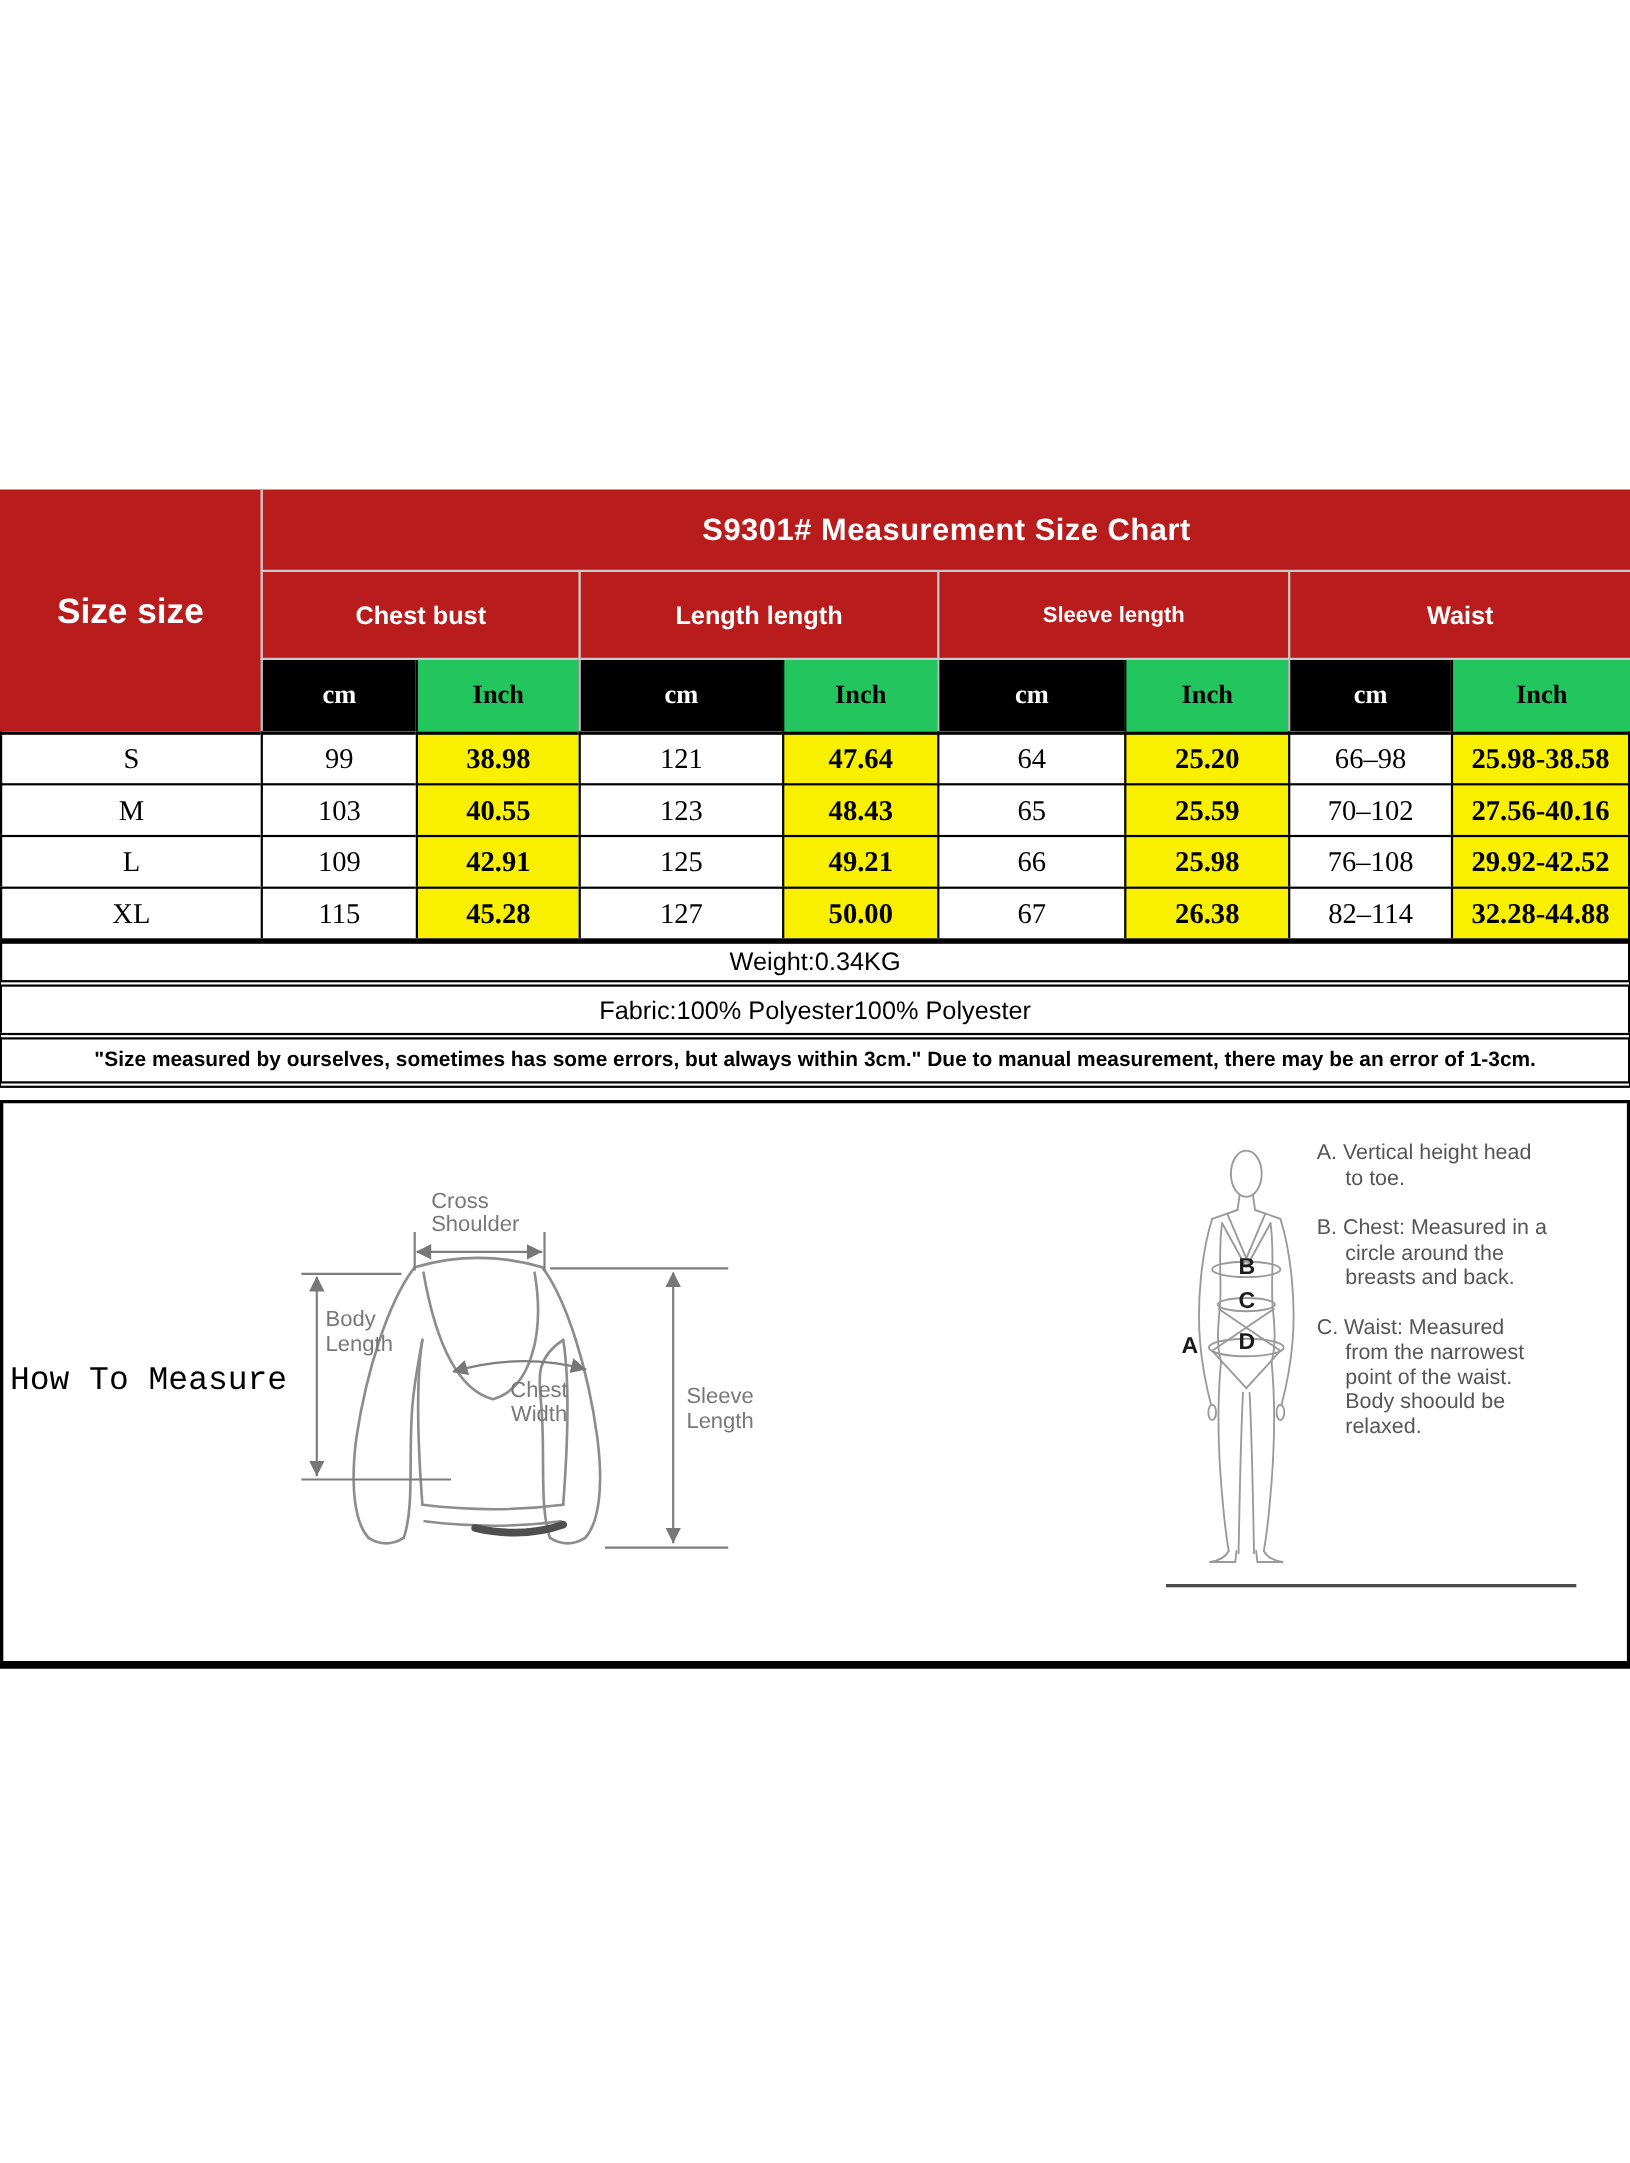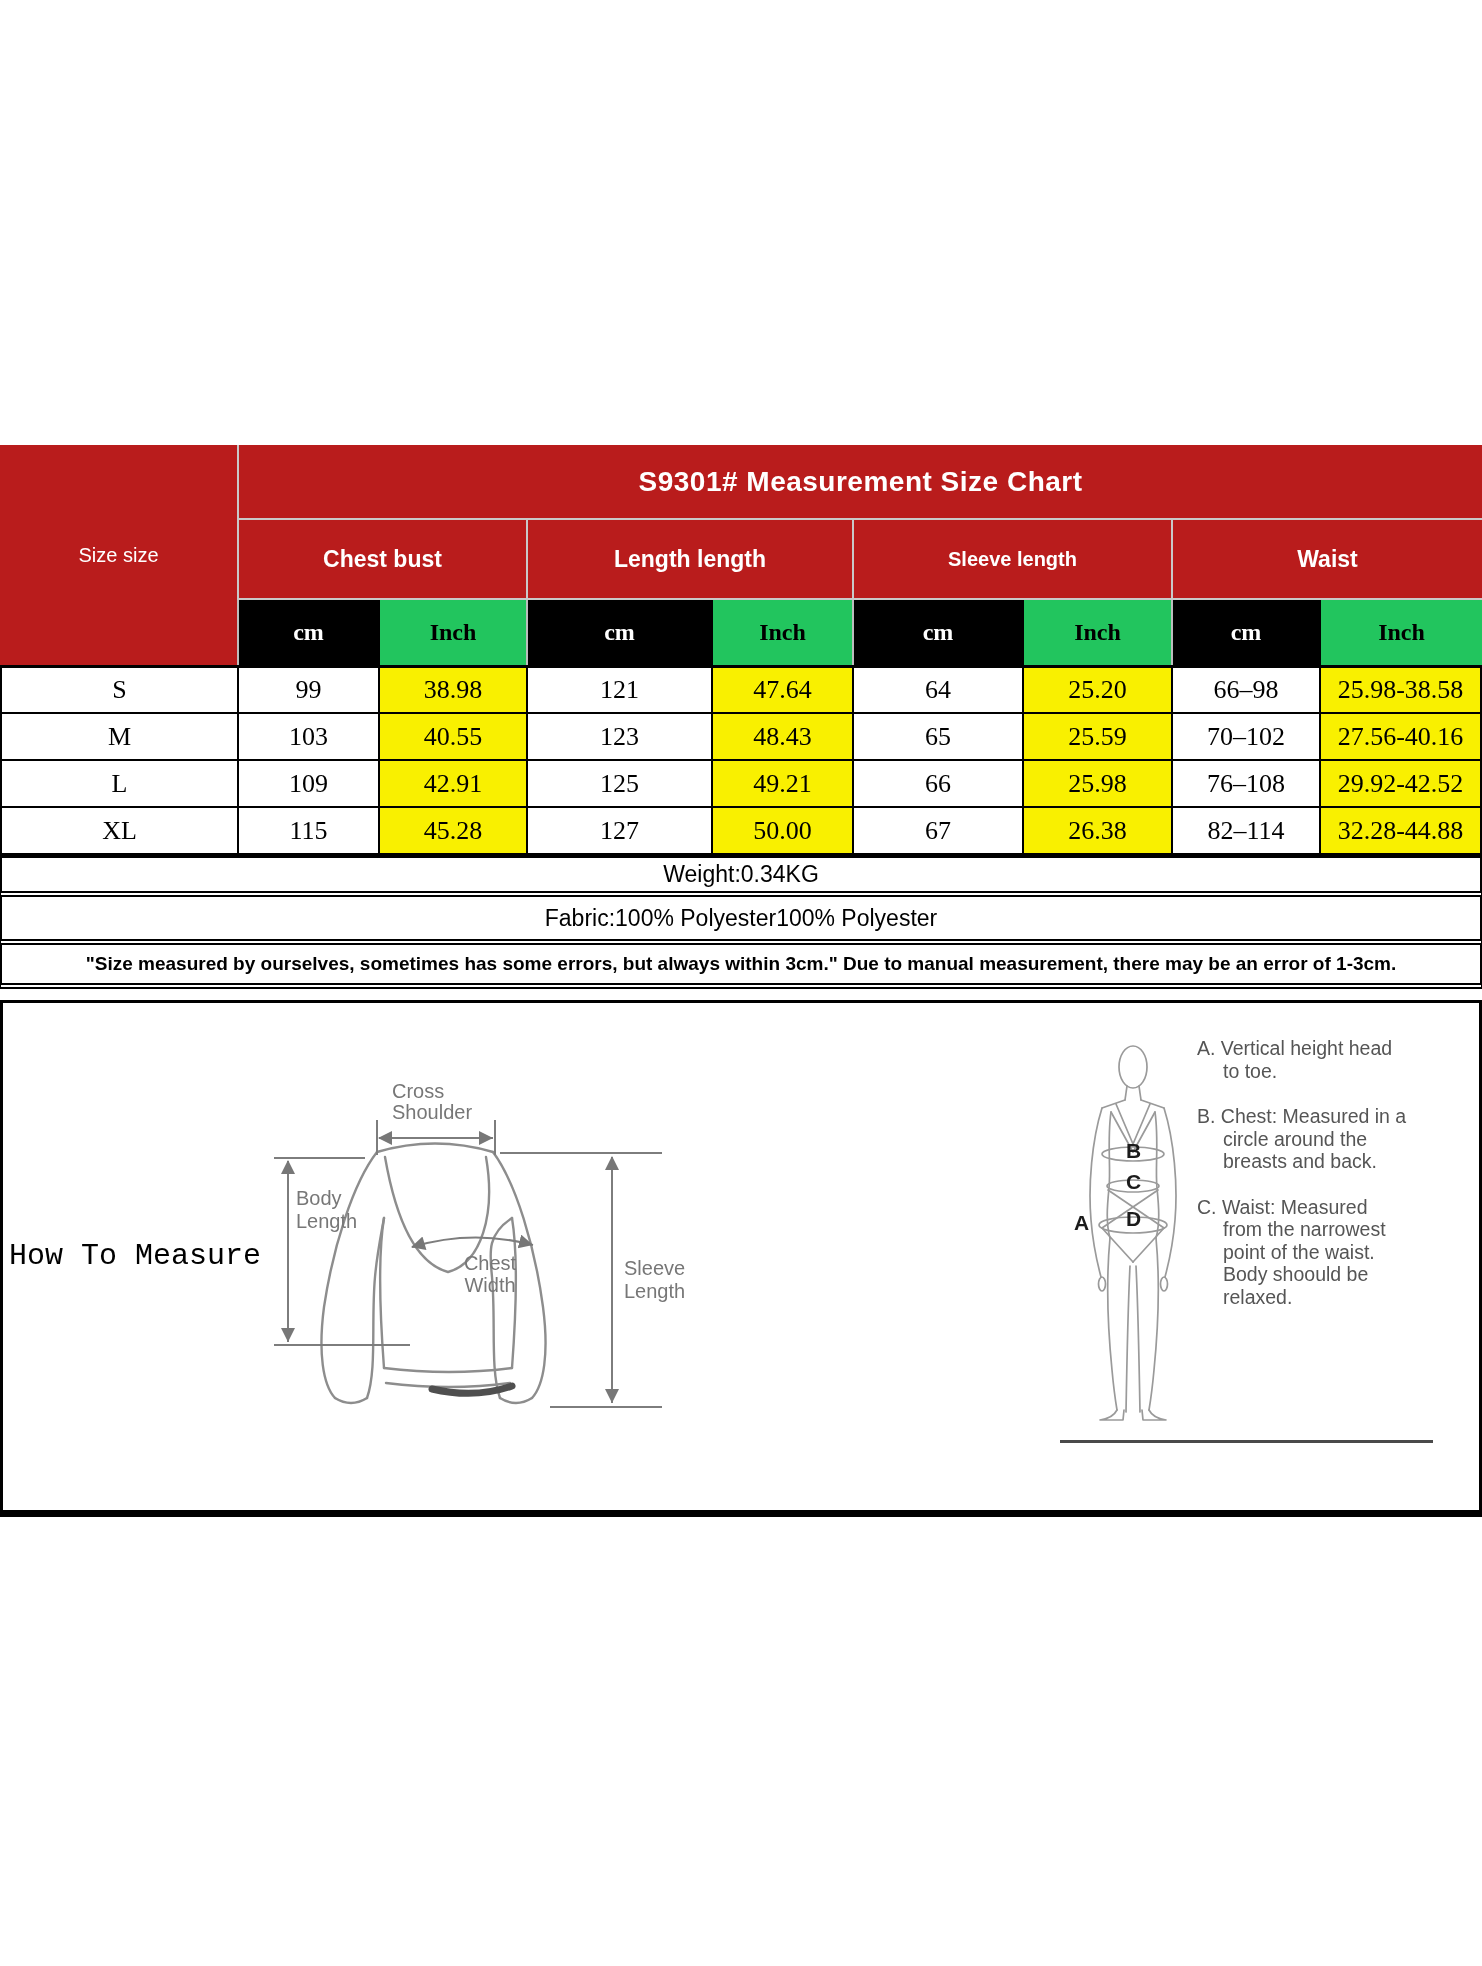--- a/index.html
+++ b/index.html
@@ -16,33 +16,33 @@
   tr.group-row{height:80px;}
   tr.unit-row{height:65px;}
   tr.data-row{height:47px;}
   tr.weight-row{height:38px;}
   tr.fabric-row{height:48px;}
   tr.disclaimer-row{height:50px;}
 
   .dark{background:#b91c1c;color:#ffffff;}
   .cell-title{font-size:28px;font-weight:bold;letter-spacing:0.5px;
               border-bottom:2px solid #c9c9c9;border-left:2px solid #c9c9c9;}
-  .cell-sizehdr{font-size:20px;font-weight:400;}
+  .cell-sizehdr{font-size:32px;font-weight:700;}
   .cell-group{font-size:23px;font-weight:600;border-left:2px solid #c9c9c9;border-bottom:2px solid #c9c9c9;}
   .cell-group.small{font-size:20px;}
   .cell-unit-cm{background:#000;color:#fff;font-family:"Liberation Serif",serif;font-weight:bold;
                 font-size:24px;border-left:2px solid #bdbdbd;}
   .cell-unit-inch{background:#22c55e;color:#000;font-family:"Liberation Serif",serif;font-weight:bold;
                 font-size:24px;border-left:2px solid #000;}
 
   tr.data-row td{font-family:"Liberation Serif",serif;font-size:26px;color:#000;background:#fff;
                  border-left:2px solid #000;border-top:2px solid #000;}
   tr.data-row td:last-child{border-right:2px solid #000;}
   tr.data-row.first td{border-top:3px solid #000;}
-  tr.data-row td.inch{background:#f9f000;font-weight:normal;}
+  tr.data-row td.inch{background:#f9f000;font-weight:bold;}
 
   tr.weight-row td, tr.fabric-row td, tr.disclaimer-row td{
       background:#fff;color:#000;border-left:2px solid #000;border-right:2px solid #000;}
   tr.weight-row td{border-top:5px solid #000;font-size:23px;}
   tr.fabric-row td{border-top:6px double #000;font-size:23px;}
   tr.disclaimer-row td{border-top:6px double #000;border-bottom:6px double #000;
       font-size:19px;font-weight:bold;}
 
   
   .measure-box{position:absolute;top:1000px;left:0;width:1482px;height:517px;box-sizing:border-box;

